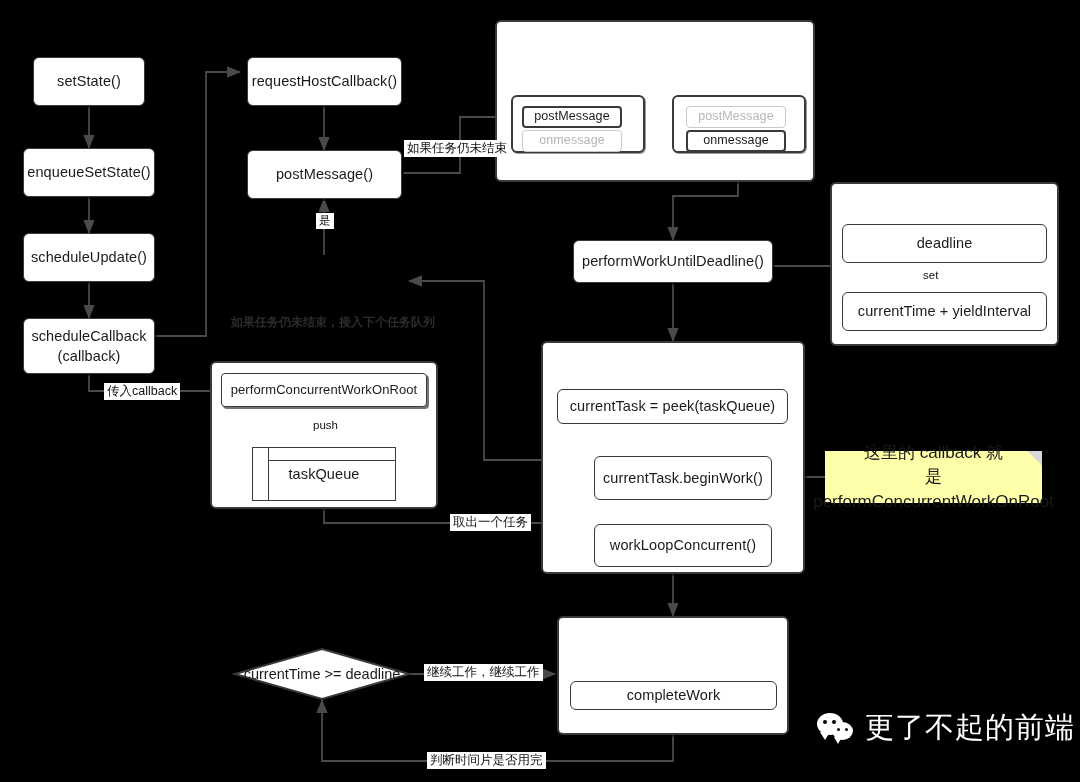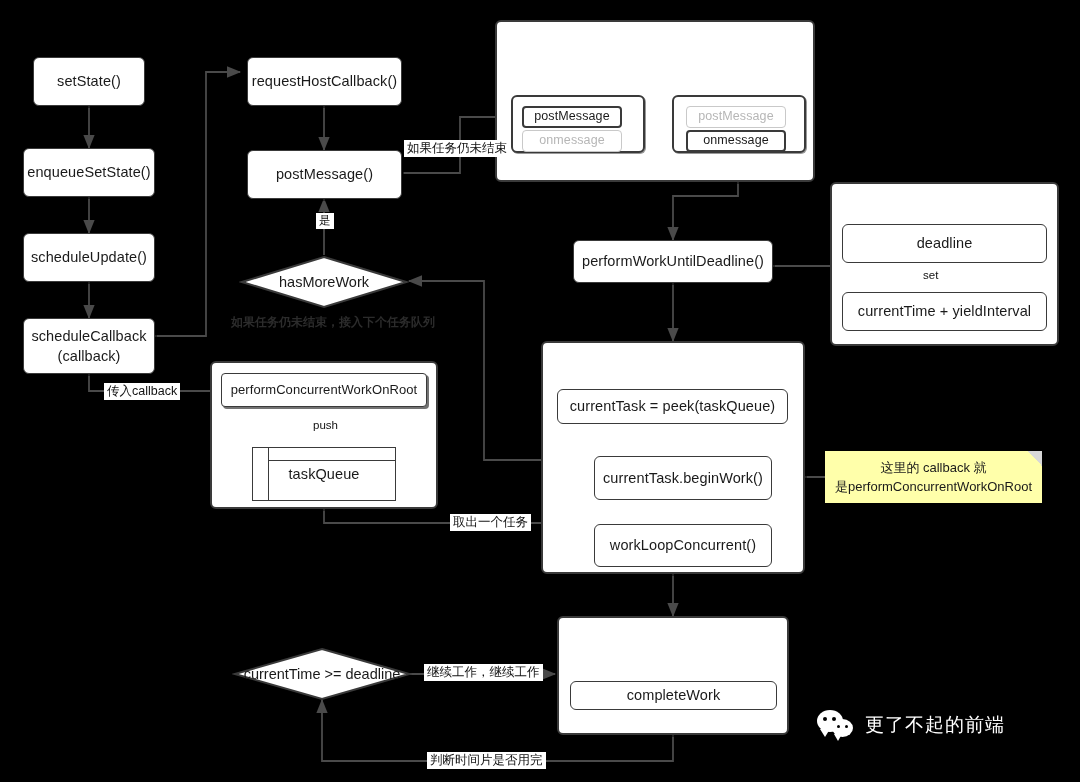--- a/index.html
+++ b/index.html
@@ -82,21 +82,21 @@
     font-weight: bold;
     font-size: 12px;
   }
   
   .muted { color: #b6b6b6 !important; border-color: #c9c9c9 !important; box-shadow: none !important; }
   
   .sticky {
     position: absolute;
     background: #ffffaa;
     color: #1a1a1a;
-    font-size: 13px;
+    font-size: 17px;
     text-align: center;
     line-height: 1.45;
     padding: 7px 10px 6px;
     display: flex;
     align-items: center;
     justify-content: center;
     box-shadow: 2px 2px 0 rgba(0,0,0,.45);
   }
   .sticky .fold {
     position: absolute; top: 0; right: 0;
@@ -108,21 +108,21 @@
   .node, .group, .diamond, .sticky, .elabel, #watermark { z-index: 4; }
   .elabel { z-index: 7; }
   
   #watermark {
     position: absolute;
     display: flex;
     align-items: center;
     gap: 8px;
     color: #ffffff;
   }
-  #watermark .wtext { font-size: 19px; letter-spacing: 1px; }
+  #watermark .wtext { font-size: 29px; letter-spacing: 1px; }
   .wx { position: relative; width: 40px; height: 34px; }
   .wx .b1, .wx .b2 {
     position: absolute; border-radius: 50%; background: #fff;
   }
   .wx .b1 { width: 26px; height: 22px; left: 0; top: 2px; }
   .wx .b2 { width: 21px; height: 18px; left: 15px; top: 11px; }
   .wx .eye { position: absolute; width: 4px; height: 4px; background: #000; border-radius: 50%; }
   .wx .t1 { position:absolute; left:3px; top:21px; width:0;height:0;border-left:5px solid transparent;border-right:5px solid transparent;border-top:8px solid #fff;}
   .wx .t2 { position:absolute; left:17px; top:26px; width:0;height:0;border-left:4px solid transparent;border-right:4px solid transparent;border-top:7px solid #fff;}
 </style>
@@ -207,26 +207,20 @@
   <div class="node" style="left:247px; top:57px; width:155px; height:49px;">
     <span>requestHostCallback()</span>
   </div>
 
   <div class="node" style="left:247px; top:150px; width:155px; height:49px;">
     <span>postMessage()</span>
   </div>
 
   <div class="elabel small" style="left:316px; top:213px;">是</div>
 
-  <div class="diamond" style="left:239px; top:255px; width:170px; height:54px;">
-    <svg width="170" height="54" viewBox="0 0 170 54" xmlns="http://www.w3.org/2000/svg">
-      <polygon points="85,2 167,27 85,52 3,27" fill="#ffffff" stroke="#3a3a3a" stroke-width="2"></polygon>
-    </svg>
-    <span class="dlabel">hasMoreWork</span>
-  </div>
 
   <div class="elabel dark" style="left:228px; top:314px;">如果任务仍未结束，接入下个任务队列</div>
 
   <div class="group" style="left:210px; top:361px; width:228px; height:148px;"></div>
 
   <div class="node sharp" style="left:221px; top:373px; width:206px; height:34px; font-size:13px;">
     <span>performConcurrentWorkOnRoot</span>
   </div>
 
   <div class="elabel small" style="left:310px; top:418px;">push</div>

